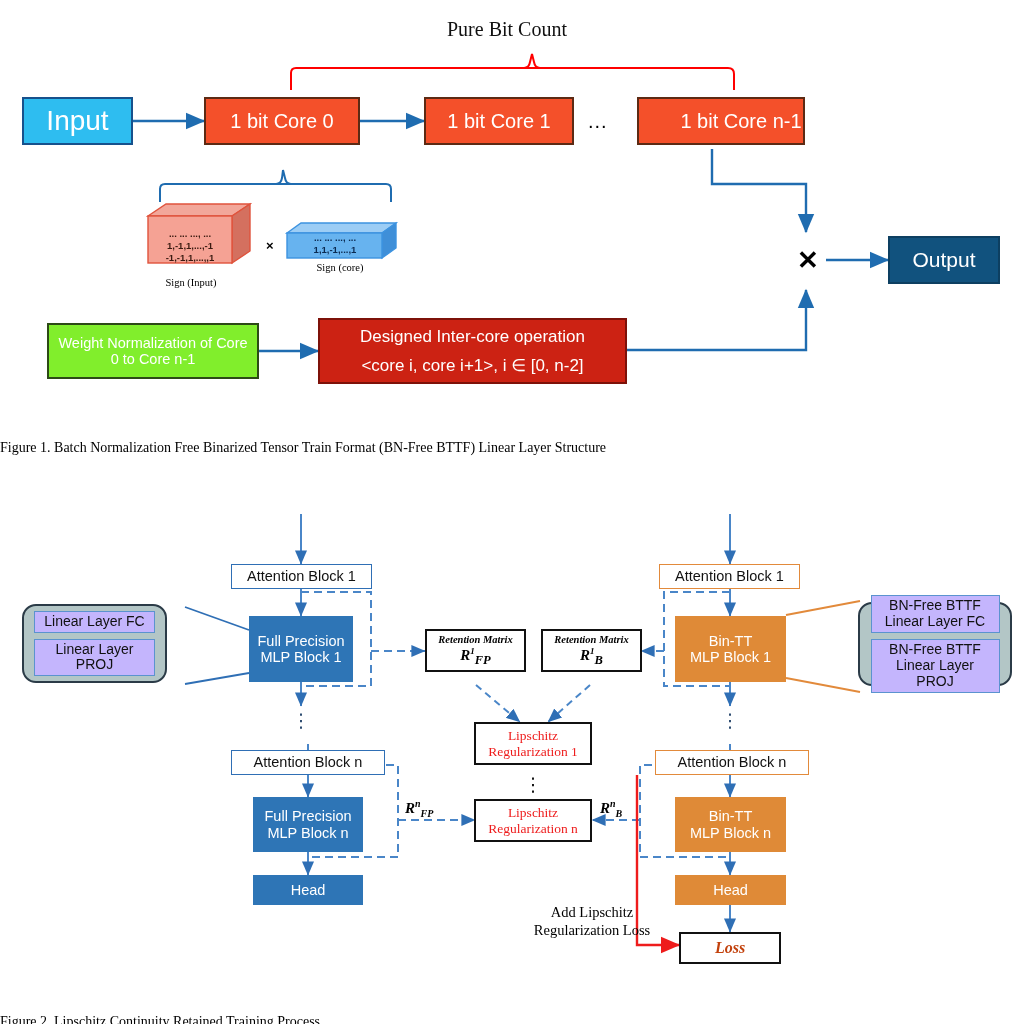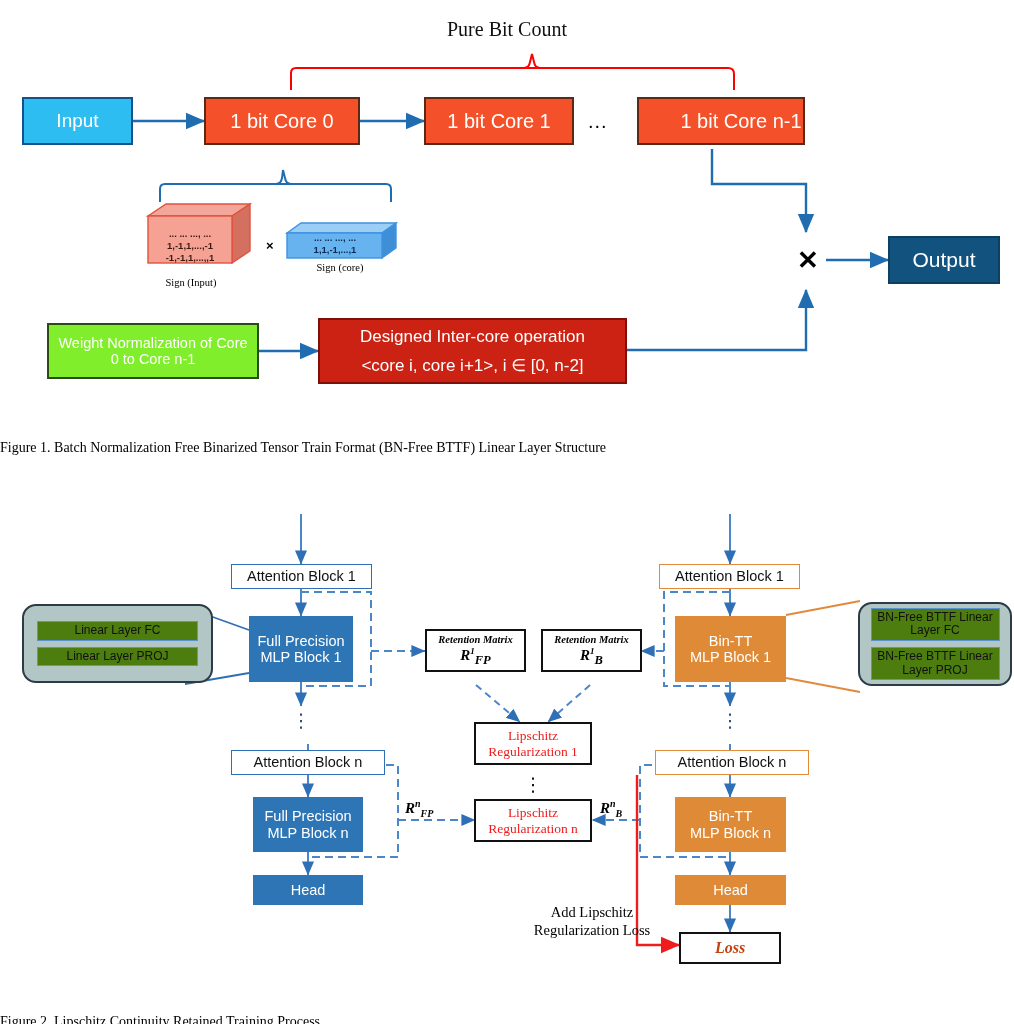--- a/index.html
+++ b/index.html
@@ -10,21 +10,21 @@
   }
   .canvas{position:absolute;left:0;top:0;width:1014px;height:1024px;}
   svg.lines{position:absolute;left:0;top:0;width:1014px;height:1024px;pointer-events:none;}
 
   .box{position:absolute;box-sizing:border-box;display:flex;align-items:center;
        justify-content:center;text-align:center;line-height:1.12;}
 
   
   .f1-title{position:absolute;left:0;right:0;top:18px;text-align:center;
     font-family:"Liberation Serif",serif;font-size:20px;color:#111;}
-  .b-input{background:#2ebdf0;border:2px solid #17518c;color:#fff;font-size:19px;}
+  .b-input{background:#2ebdf0;border:2px solid #17518c;color:#fff;font-size:28px;}
   .b-core{background:#f4502a;border:2px solid #5c2a14;color:#fff;font-size:20px;}
   .b-output{background:#11527e;border:2px solid #0d3f61;color:#fff;font-size:21px;}
   .b-green{background:#81ee2c;border:2px solid #2c4a16;color:#fff;font-size:14.5px;}
   .b-inter{background:#cc2213;border:2px solid #7d1109;color:#fff;font-size:17px;gap:10px;}
   .dots-h{position:absolute;font-size:20px;color:#000;letter-spacing:1px;}
   .mult{position:absolute;font-size:26px;font-weight:bold;color:#000;}
   .cap{position:absolute;left:0;right:0;
     font-family:"Liberation Serif",serif;font-size:14px;color:#000;margin-top:28px;}
 
   .cube-lbl{position:absolute;font-family:"Liberation Serif",serif;font-size:10.5px;color:#000;text-align:center;}
@@ -44,22 +44,22 @@
     font-family:"Liberation Serif",serif;font-size:10.5px;font-style:italic;font-weight:bold;
     flex-direction:column;gap:1px;}
   .b-ret .sym{font-size:15px;font-style:italic;}
   .b-lip{background:#fff;border:2px solid #111;color:#ee1c1c;
     font-family:"Liberation Serif",serif;font-size:13.5px;}
   .b-loss{background:#fff;border:2px solid #111;color:#c2410c;
     font-family:"Liberation Serif",serif;font-size:16px;font-style:italic;font-weight:bold;}
   .callout{position:absolute;box-sizing:border-box;background:#b3c6c6;
     border:2px solid #2b3b47;border-radius:14px;display:flex;flex-direction:column;
     align-items:center;justify-content:center;gap:6px;}
-  .callout .chip{box-sizing:border-box;background:#4d7c0f;border:1.6px solid #5b93cf;
-    color:#111;font-size:12px;text-align:center;line-height:1.14;padding:2px 4px;width:86%;}
+  .callout .chip{box-sizing:border-box;background:#c4b5fd;border:1.6px solid #5b93cf;
+    color:#111;font-size:14px;text-align:center;line-height:1.14;padding:2px 4px;width:86%;}
   .vdots{position:absolute;font-size:19px;color:#2b4a6f;line-height:0.55;text-align:center;}
   .vdots.blk{color:#111;}
   .mlabel{position:absolute;font-family:"Liberation Serif",serif;
     font-size:15px;font-style:italic;font-weight:bold;color:#000;}
   .mlabel sub{font-size:10px;}
   .mlabel sup{font-size:10px;}
   .addlbl{position:absolute;font-family:"Liberation Serif",serif;font-size:14.5px;
     color:#000;text-align:center;line-height:1.25;}
   sup.tiny{font-size:9px;}
 </style>
@@ -197,21 +197,21 @@
     <div>MLP Block 1</div>
   </div>
   <div class="vdots" style="left:289px;top:716px;width:24px;">⋮</div>
   <div class="box b-att-l" style="left:231px;top:750px;width:154px;height:25px;">Attention Block n</div>
   <div class="box b-mlp-l" style="left:253px;top:797px;width:110px;height:55px;flex-direction:column;">
     <div>Full Precision</div>
     <div>MLP Block n</div>
   </div>
   <div class="box b-head-l" style="left:253px;top:875px;width:110px;height:30px;">Head</div>
 
-  <div class="callout" style="left:22px;top:604px;width:191px;height:79px;">
+  <div class="callout" style="left:22px;top:604px;width:145px;height:79px;">
     <div class="chip">Linear Layer FC</div>
     <div class="chip">Linear Layer PROJ</div>
   </div>
 
   <div class="box b-ret" style="left:425px;top:629px;width:101px;height:43px;">
     <span>Retention Matrix</span>
     <span class="sym">
       <span>R</span><sup class="tiny">1</sup><sub>FP</sub>
     </span>
   </div>

